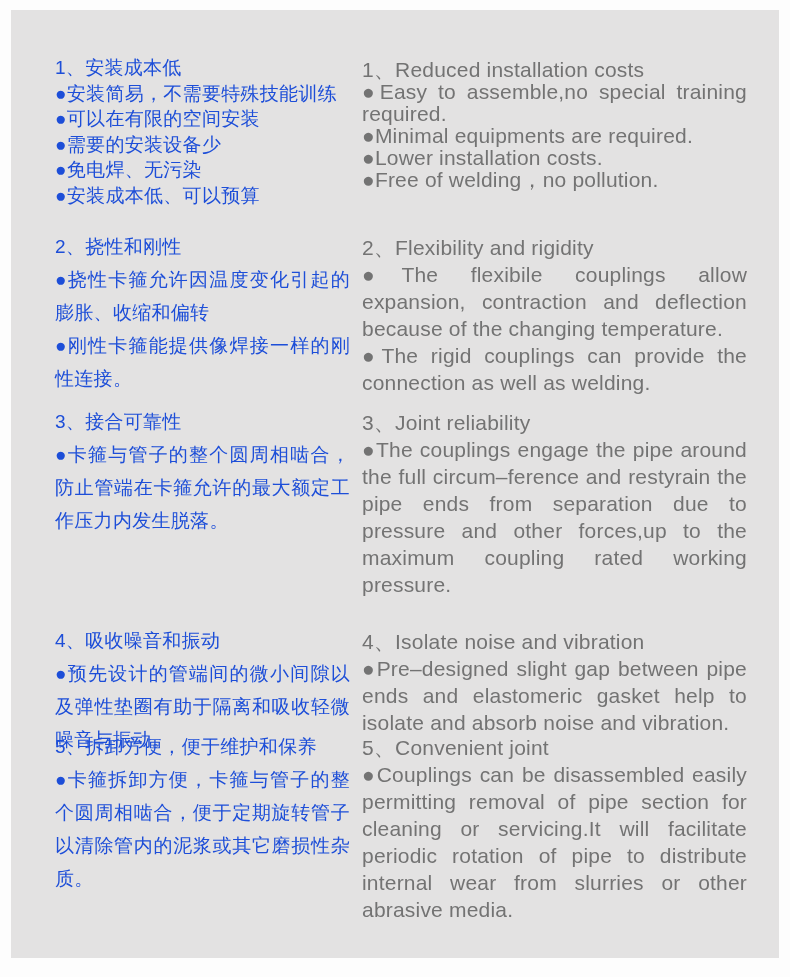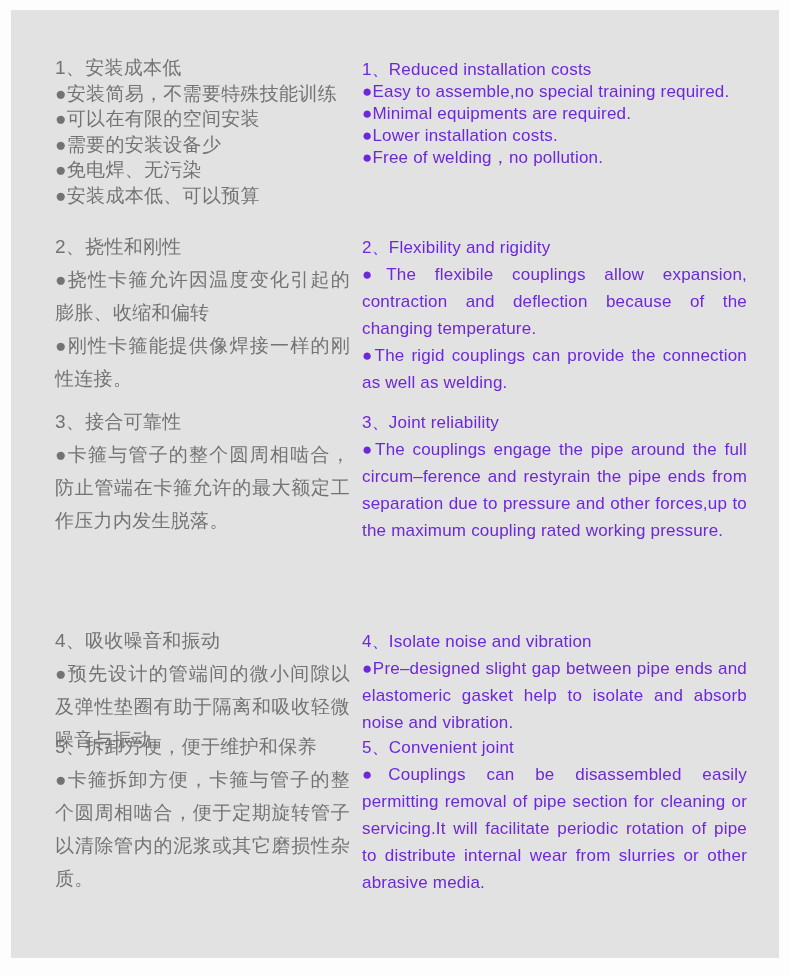--- a/index.html
+++ b/index.html
@@ -30,30 +30,30 @@
   }
   .row-1 { top: 45px; }
   .row-2 { top: 220px; }
   .row-3 { top: 395px; }
   .row-4 { top: 614px; }
   .row-5 { top: 720px; }
 
   .col-zh {
     font-size: 19px;
     line-height: 33px;
-    color: #737373;
+    color: #1d4ed8;
     text-align: justify;
     letter-spacing: 0.3px;
   }
   .row-1 .col-zh { line-height: 25.5px; }
 
   .col-en {
-    font-size: 17px;
+    font-size: 21px;
     line-height: 27px;
-    color: #6d28d9;
+    color: #737373;
     text-align: justify;
     letter-spacing: 0.2px;
     padding-top: 4px;
   }
   .row-1 .col-en { line-height: 22px; }
 
   .col-zh p, .col-en p { margin: 0; }
   .bullet::before { content: "●"; }
   .section-title { text-align: left; }
 </style>

